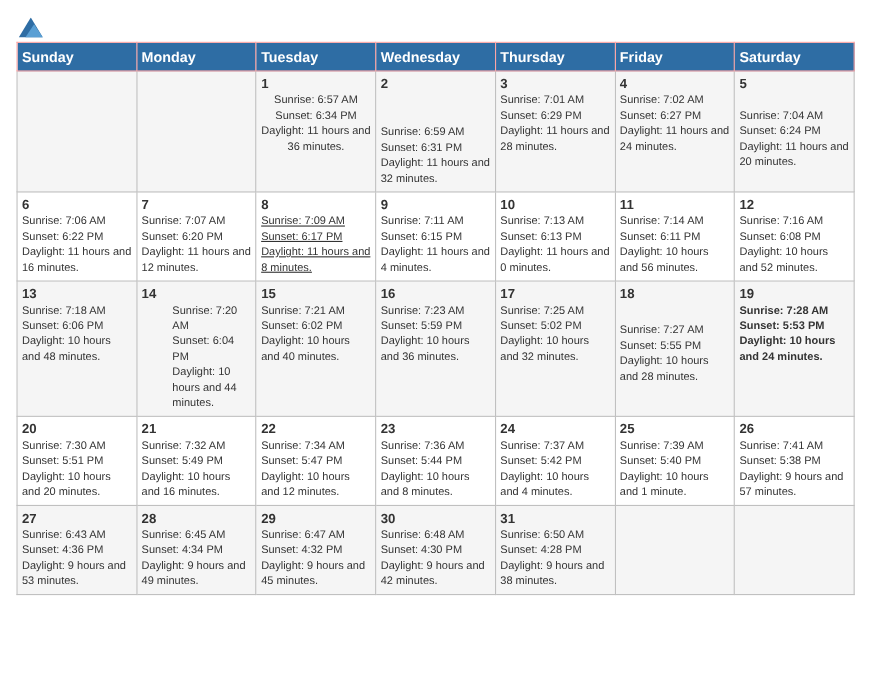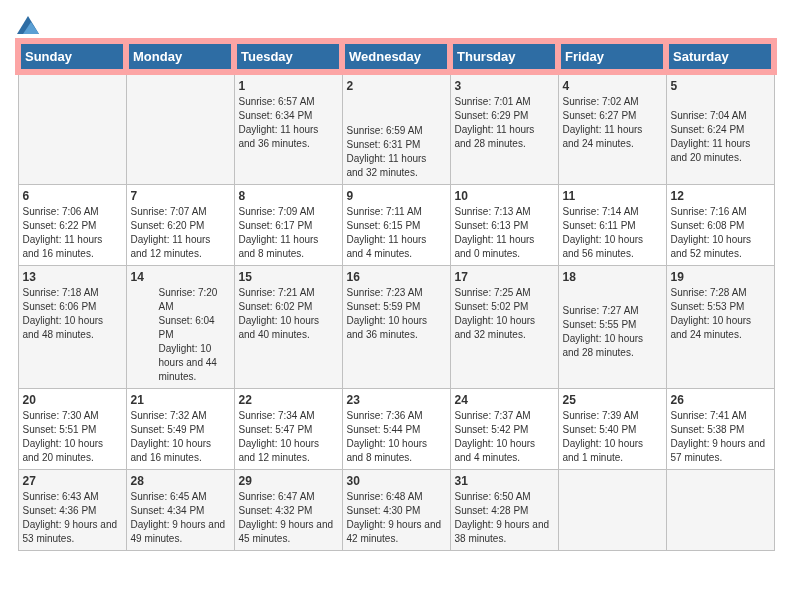--- a/index.html
+++ b/index.html
@@ -63,21 +63,21 @@
       border-collapse: collapse;
       table-layout: fixed;
     }
     thead tr th {
       background-color: #2e6da4;
       color: #fff;
       font-size: 13px;
       font-weight: bold;
       padding: 5px 4px;
       text-align: left;
-      border: 6px solid #fca5a5;
+      border: 1px solid #fca5a5;
     }
     tbody tr td {
       border: 1px solid #c0c0c0;
       vertical-align: top;
       font-size: 10.5px;
       color: #333;
       padding: 4px 4px 4px 4px;
       height: 80px;
     }
     tbody tr:nth-child(odd) td {
@@ -130,21 +130,21 @@
         <th>Friday</th>
         <th>Saturday</th>
       </tr>
   </thead>
   <tbody id="calendar-body">
   <tr>
         <td></td>
         <td></td>
         <td>
           <span class="day-num">1</span>
-          <div class="day-info" style="white-space: pre-line;">Sunrise: 6:57 AM
+          <div class="day-info" style="white-space: pre-line; text-align: center;">Sunrise: 6:57 AM
 Sunset: 6:34 PM
 Daylight: 11 hours and 36 minutes.</div>
         </td>
         <td>
           <span class="day-num">2</span>
           <div class="day-info" style="white-space: pre-line; margin-top: 31px;">Sunrise: 6:59 AM
 Sunset: 6:31 PM
 Daylight: 11 hours and 32 minutes.</div>
         </td>
         <td>
@@ -174,21 +174,21 @@
 Daylight: 11 hours and 16 minutes.</div>
         </td>
         <td>
           <span class="day-num">7</span>
           <div class="day-info" style="white-space: pre-line;">Sunrise: 7:07 AM
 Sunset: 6:20 PM
 Daylight: 11 hours and 12 minutes.</div>
         </td>
         <td>
           <span class="day-num">8</span>
-          <div class="day-info" style="white-space: pre-line;">Sunrise: 7:09 AM
+          <div class="day-info" style="white-space: pre-line; text-decoration: underline;">Sunrise: 7:09 AM
 Sunset: 6:17 PM
 Daylight: 11 hours and 8 minutes.</div>
         </td>
         <td>
           <span class="day-num">9</span>
           <div class="day-info" style="white-space: pre-line;">Sunrise: 7:11 AM
 Sunset: 6:15 PM
 Daylight: 11 hours and 4 minutes.</div>
         </td>
         <td>
@@ -242,21 +242,21 @@
 Daylight: 10 hours and 32 minutes.</div>
         </td>
         <td>
           <span class="day-num">18</span>
           <div class="day-info" style="white-space: pre-line; margin-top: 20px;">Sunrise: 7:27 AM
 Sunset: 5:55 PM
 Daylight: 10 hours and 28 minutes.</div>
         </td>
         <td>
           <span class="day-num">19</span>
-          <div class="day-info" style="white-space: pre-line;">Sunrise: 7:28 AM
+          <div class="day-info" style="white-space: pre-line; font-weight: bold;">Sunrise: 7:28 AM
 Sunset: 5:53 PM
 Daylight: 10 hours and 24 minutes.</div>
         </td>
       </tr>
       <tr>
         <td>
           <span class="day-num">20</span>
           <div class="day-info" style="white-space: pre-line;">Sunrise: 7:30 AM
 Sunset: 5:51 PM
 Daylight: 10 hours and 20 minutes.</div>

